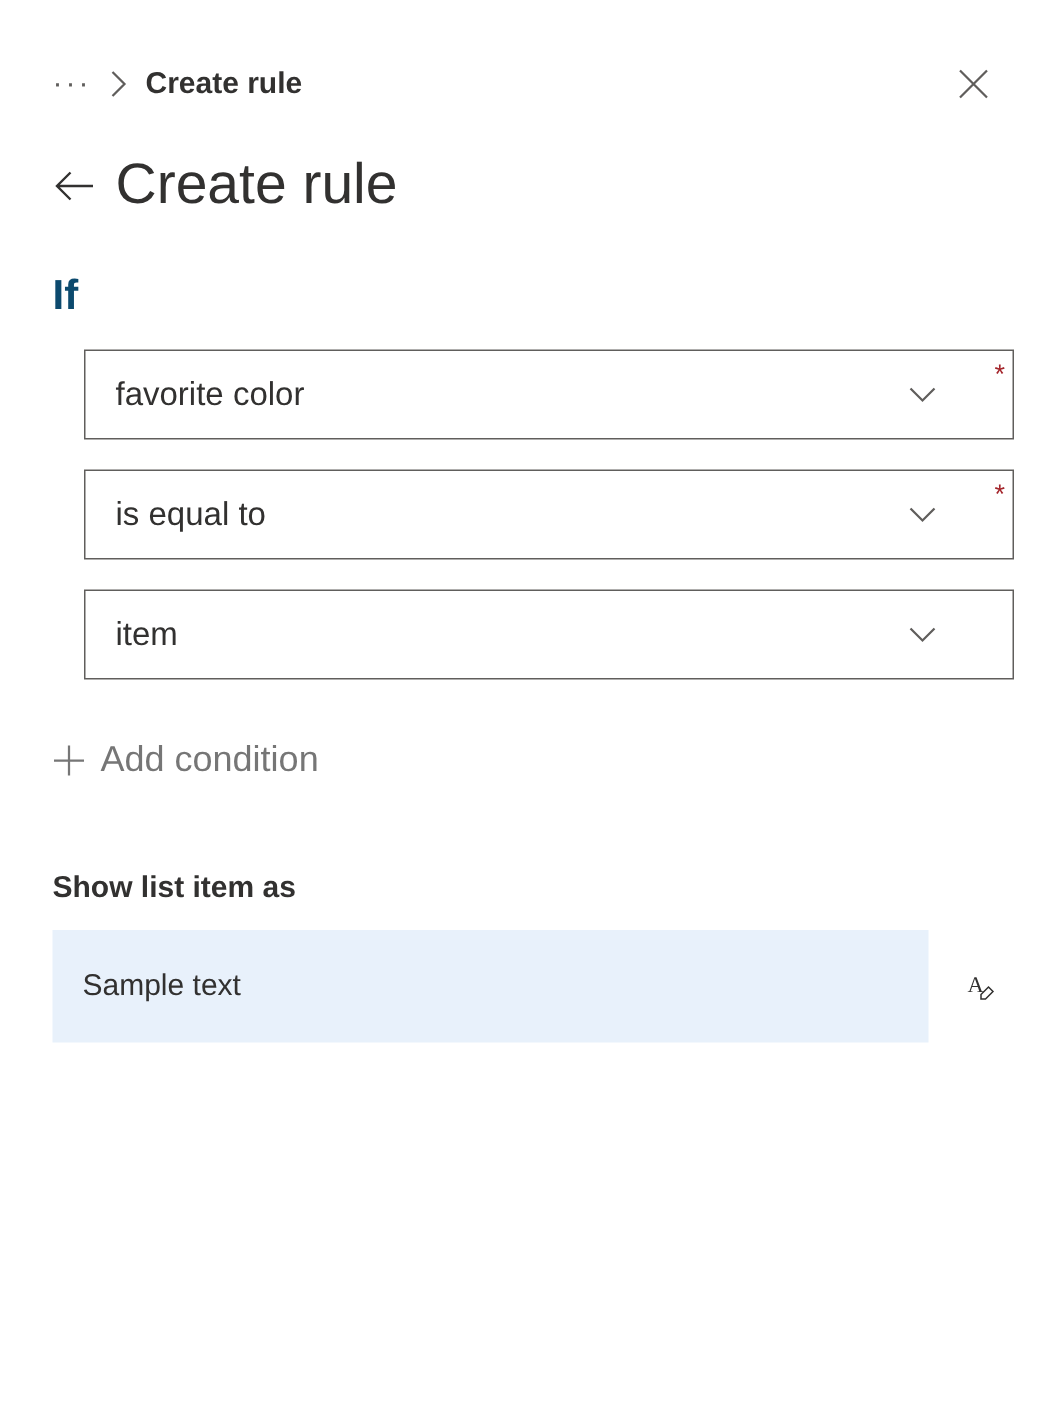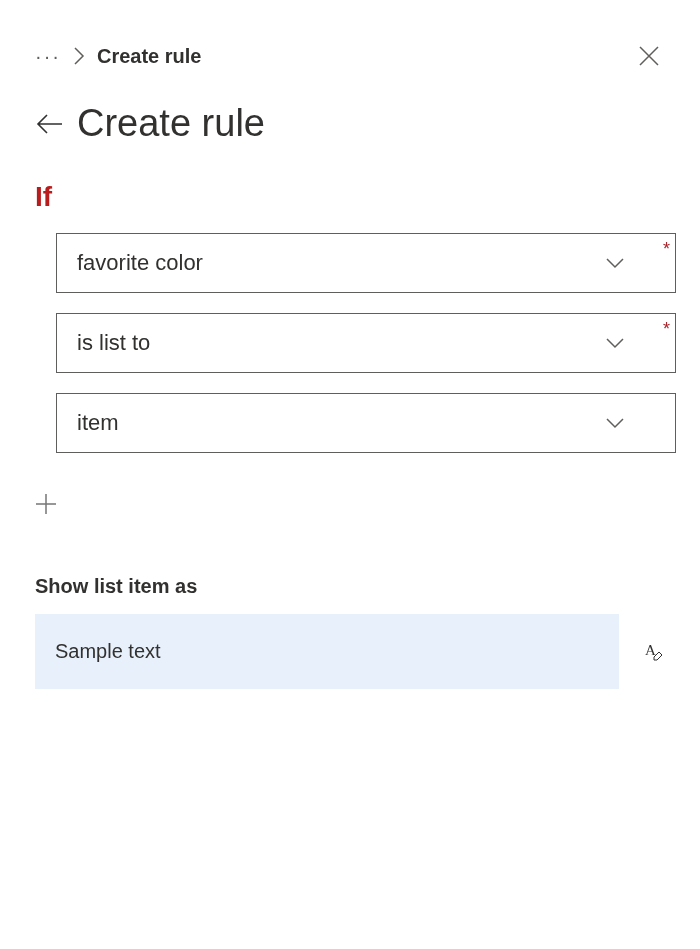--- a/index.html
+++ b/index.html
@@ -59,21 +59,21 @@
       cursor: pointer;
     }
     .page-title {
       font-size: 38px;
       font-weight: 400;
       color: #323130;
     }
     .section-header {
       font-size: 28px;
       font-weight: 700;
-      color: #b91c1c;
+      color: #0c4a6e;
       margin-bottom: 20px;
     }
     .field-row {
       position: relative;
       margin-bottom: 20px;
     }
     .selectbox {
       width: 100%;
       max-width: 620px;
       border: 1px solid #605e5c;
@@ -176,21 +176,21 @@
       <svg width="20" height="12" viewBox="0 0 20 12">
           <path d="M2 2 L10 10 L18 2" stroke="#605e5c" stroke-width="1.5" fill="none"></path>
         </svg>
     </span>
   </div>
   <span class="req-star">*</span>
 </div>
 
 <div class="field-row">
   <div class="selectbox">
-    <span>is list to</span>
+    <span>is equal to</span>
     <span class="caret">
       <svg width="20" height="12" viewBox="0 0 20 12">
           <path d="M2 2 L10 10 L18 2" stroke="#605e5c" stroke-width="1.5" fill="none"></path>
         </svg>
     </span>
   </div>
   <span class="req-star">*</span>
 </div>
 
 <div class="field-row">
@@ -203,20 +203,21 @@
     </span>
   </div>
 </div>
 
 <div class="add-condition">
   <span class="plus-ico">
     <svg width="22" height="22" viewBox="0 0 22 22">
         <path d="M11 1 L11 21 M1 11 L21 11" stroke="#767676" stroke-width="1.5"></path>
       </svg>
   </span>
+  <span>Add condition</span>
 </div>
 
 <div class="section-header-2">Show list item as</div>
 
 <div class="sample-row">
   <div class="sample-preview">
     <span>Sample text</span>
   </div>
   <span class="edit-style">
     <svg width="26" height="26" viewBox="0 0 26 26">

